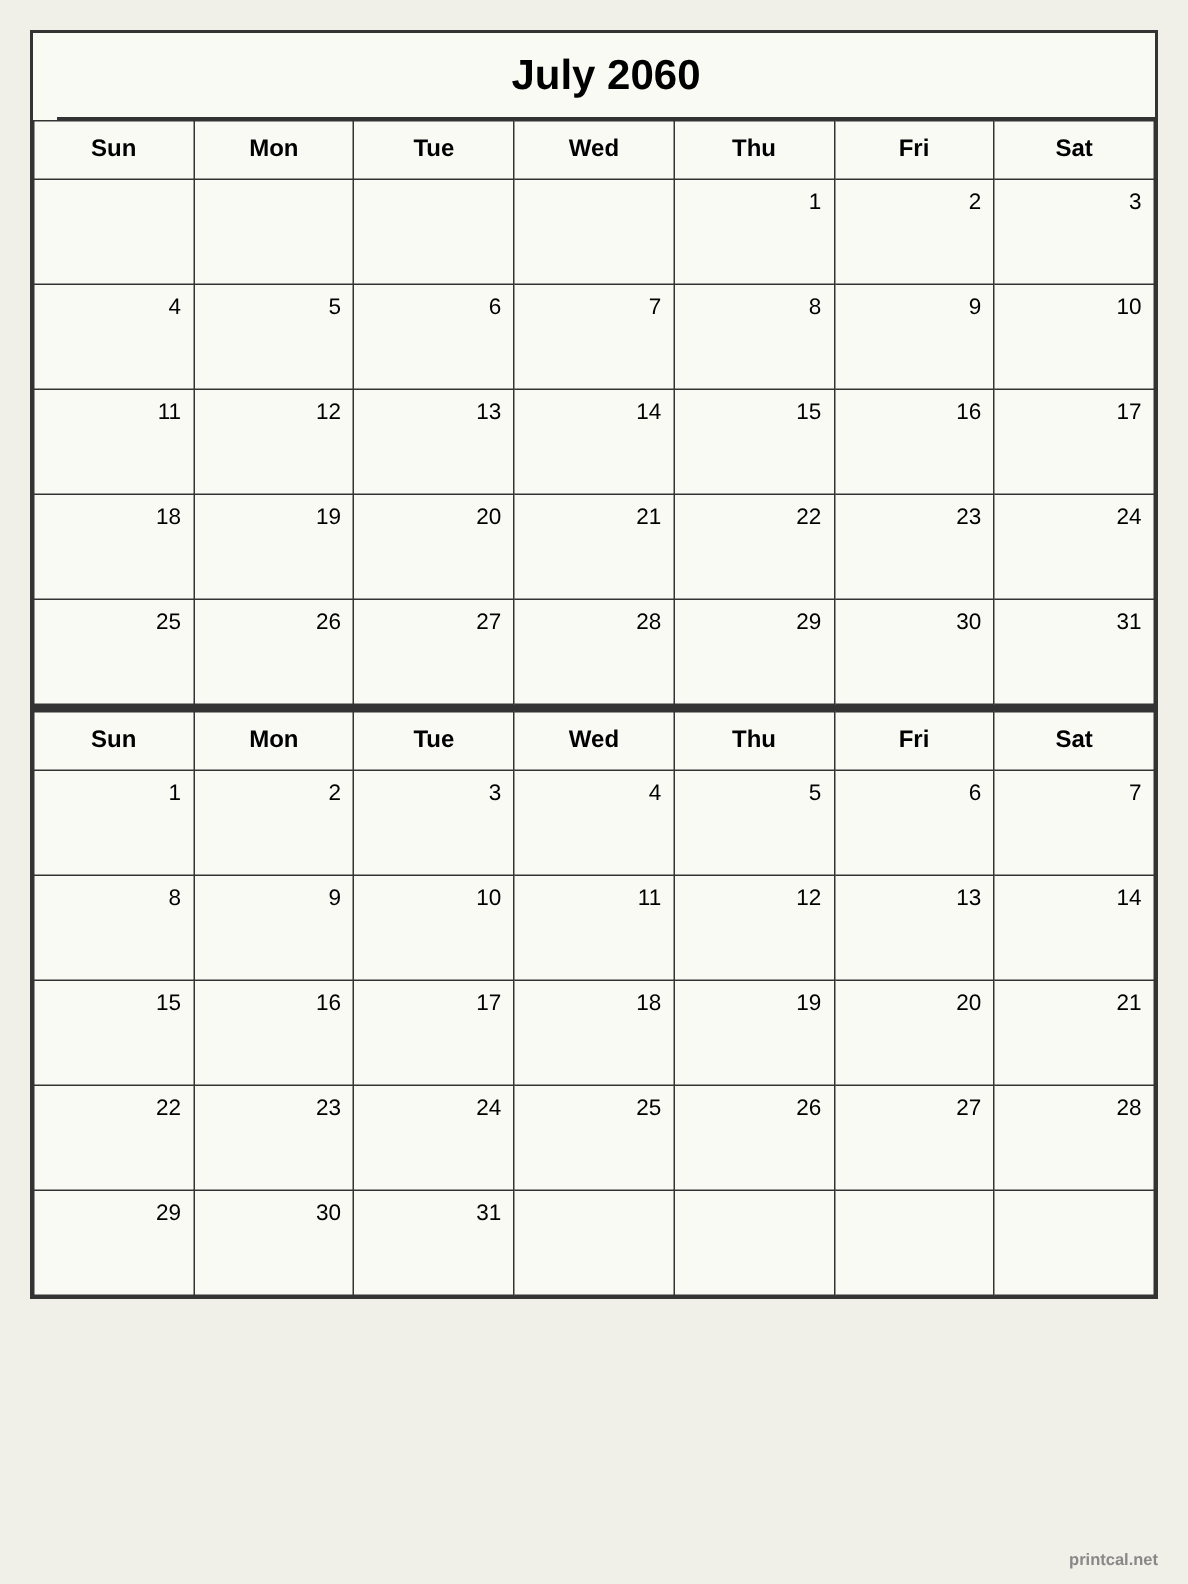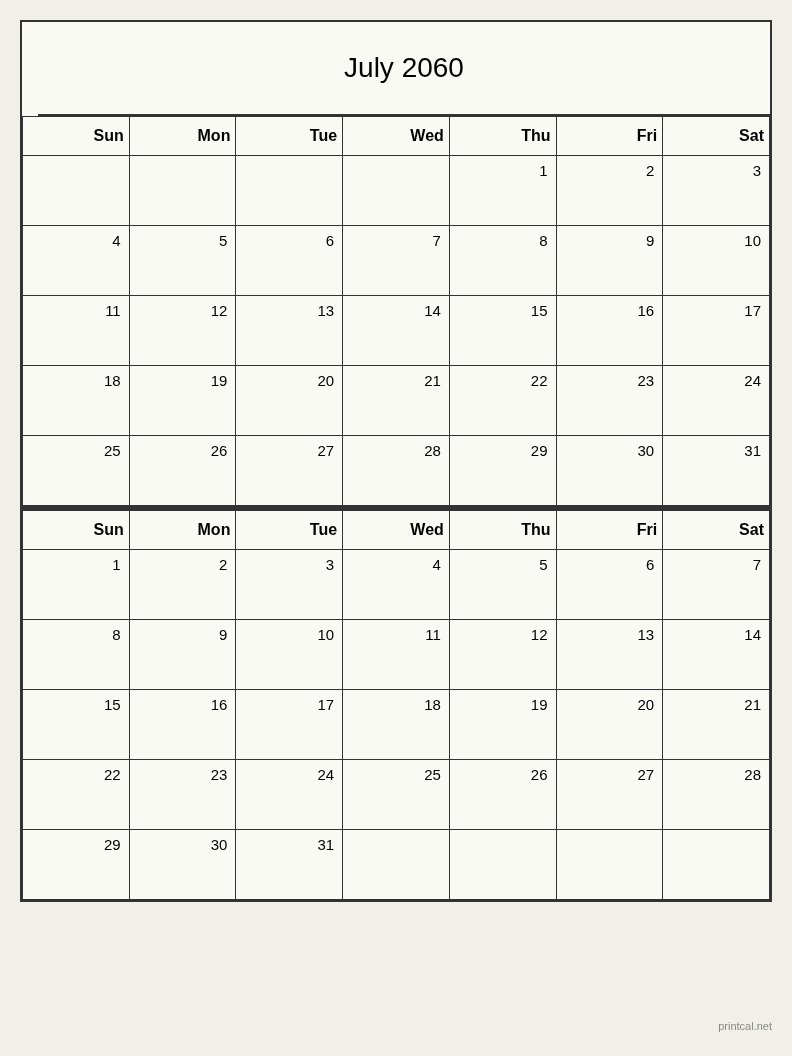--- a/index.html
+++ b/index.html
@@ -21,35 +21,35 @@
 
     .calendar {
       background-color: #fafaf5;
       border: 2px solid #333;
       width: 100%;
     }
 
     .calendar-title {
       text-align: center;
       font-size: 28px;
-      font-weight: normal;
-      padding: 30px 10px;
+      font-weight: bold;
+      padding: 12px 10px;
       border-bottom: 2px solid #333;
       background-color: #fafaf5;
       margin-left: 16px;
     }
 
     .calendar-grid {
       width: 100%;
       border-collapse: collapse;
     }
 
     .calendar-grid th {
       border: 1px solid #333;
-      text-align: right;
+      text-align: center;
       padding: 10px 5px;
       font-size: 16px;
       font-weight: bold;
       background-color: #fafaf5;
     }
 
     .calendar-grid td {
       border: 1px solid #333;
       width: calc(100% / 7);
       height: 70px;
@@ -67,24 +67,25 @@
     .calendar-wrapper {
       position: relative;
     }
 
     .page-container {
       position: relative;
     }
 
     .printcal-credit {
       position: fixed;
-      bottom: 24px;
+      bottom: 10px;
       right: 20px;
       font-size: 11px;
       color: #888;
+      font-weight: bold;
     }
   </style>
 </head>
 <body>
 
 <div class="page-container">
 
 <div class="calendar-wrapper">
       <div class="calendar">
         <div class="calendar-title">July 2060</div>

